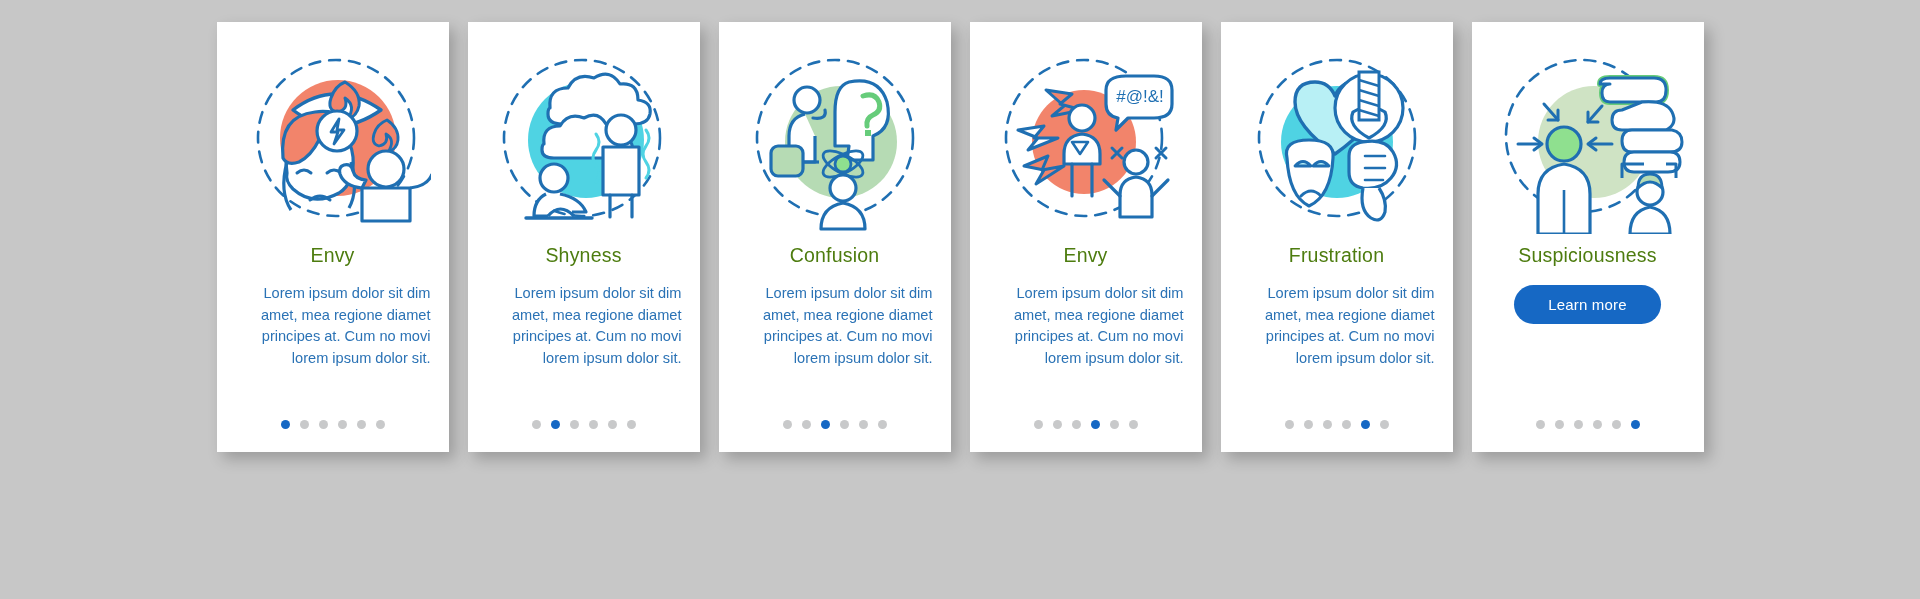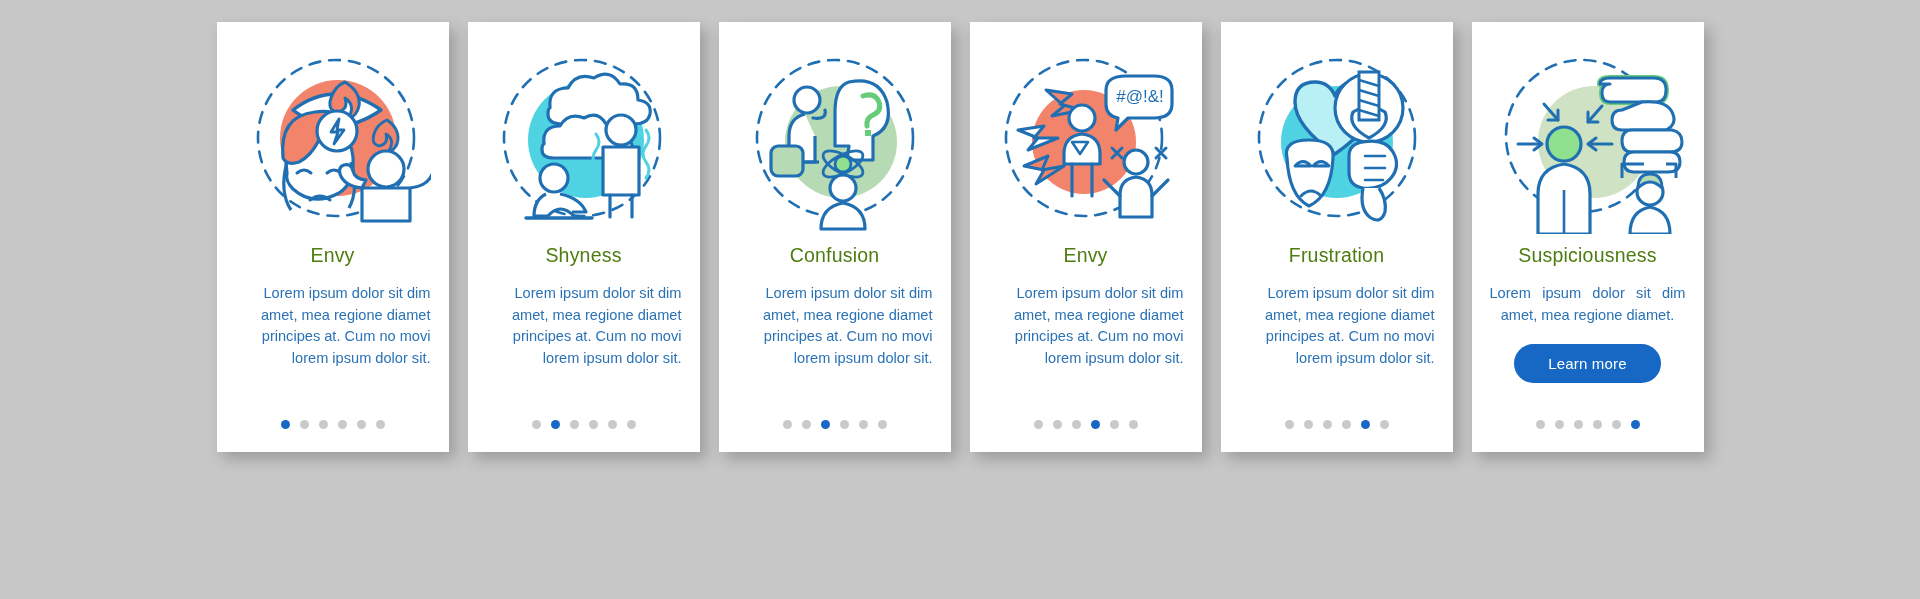--- a/index.html
+++ b/index.html
@@ -272,21 +272,20 @@
         <path d="M112 68 l-14 16" fill="none" stroke="#1f6fb2" stroke-width="3" stroke-linecap="round"></path>
         <path d="M108 84 l-10 0 l0 -10" fill="none" stroke="#1f6fb2" stroke-width="3" stroke-linecap="round" stroke-linejoin="round"></path>
         <path d="M132 140 v-14 h22" fill="none" stroke="#1f6fb2" stroke-width="3" stroke-linejoin="round"></path>
         <path d="M186 140 v-14 h-10" fill="none" stroke="#1f6fb2" stroke-width="3" stroke-linejoin="round"></path>
         <circle cx="160" cy="154" r="13" fill="#ffffff" stroke="#1f6fb2" stroke-width="3.2"></circle>
         <path d="M148 150 q0 -14 12 -14 q12 0 12 14 q-6 -6 -12 -6 q-6 0 -12 6z" fill="#b6dbb4" stroke="#1f6fb2" stroke-width="2.8" stroke-linejoin="round"></path>
         <path d="M160 169 q-20 4 -20 27 h40 q0 -23 -20 -27z" fill="#ffffff" stroke="#1f6fb2" stroke-width="3.2" stroke-linejoin="round"></path>
       </svg>
     </div>
     <div class="title">Suspiciousness</div>
-    <div class="body justified">Lorem ipsum dolor sit dim amet, mea regione diamet.</div>
     <button class="cta">Learn more</button>
     <div class="spacer"></div>
     <div class="dots">
       <span class="dot"></span>
       <span class="dot"></span>
       <span class="dot"></span>
       <span class="dot"></span>
       <span class="dot"></span>
       <span class="dot on"></span>
     </div>

